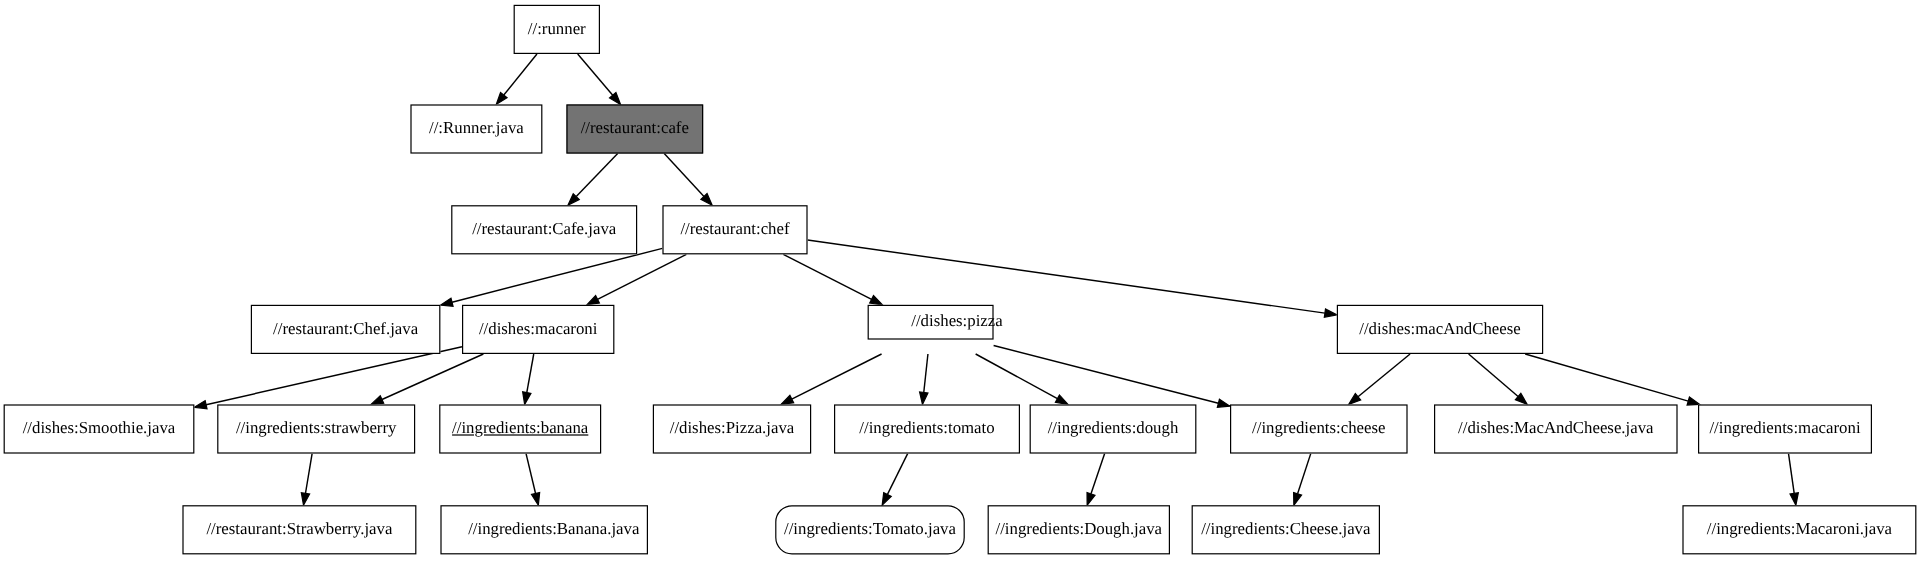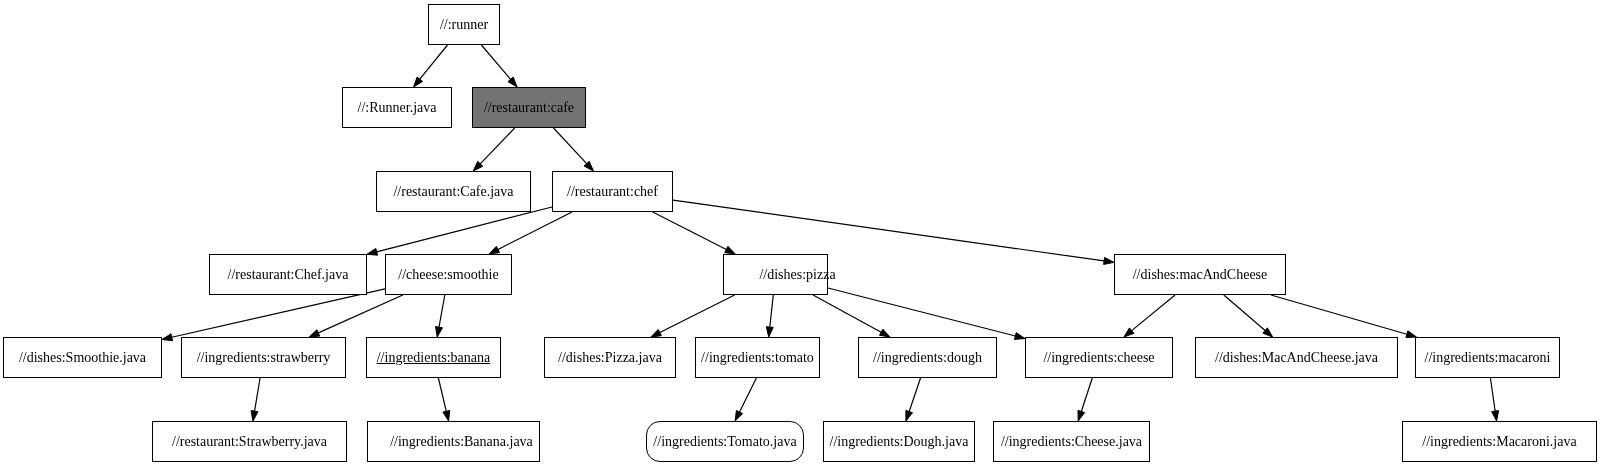--- a/index.html
+++ b/index.html
@@ -94,28 +94,28 @@
       <polygon points="1078.2113095238096,421 1077.996345622879,410.4073709344046 1084.6489126622062,412.58529466751764" class="edge-arrow" fill="#000000"></polygon>
       <line x1="1490.4285714285713" y1="378" x2="1495.1572150090556" y2="411.10050506338837" class="edge-line" stroke="#000000"></line>
       <polygon points="1496.5714285714287,421 1491.6923917812414,411.595479810219 1498.6220382368697,410.60553031655775" class="edge-arrow" fill="#000000"></polygon>
     </svg>
     <div class="node" style="left: 428px; top: 4px; width: 72px; height: 41px; background: rgb(255, 255, 255); border-color: rgb(0, 0, 0);">//:runner</div>
     <div class="node" style="left: 342px; top: 87px; width: 110px; height: 41px; background: rgb(255, 255, 255); border-color: rgb(0, 0, 0);">//:Runner.java</div>
     <div class="node" style="left: 472px; top: 87px; width: 114px; height: 41px; background: #737373; border-color: rgb(0, 0, 0);">//restaurant:cafe</div>
     <div class="node" style="left: 376px; top: 171px; width: 155px; height: 41px; background: rgb(255, 255, 255); border-color: rgb(0, 0, 0);">//restaurant:Cafe.java</div>
     <div class="node" style="left: 552px; top: 171px; width: 121px; height: 41px; background: rgb(255, 255, 255); border-color: rgb(0, 0, 0);">//restaurant:chef</div>
     <div class="node" style="left: 209px; top: 254px; width: 158px; height: 41px; background: rgb(255, 255, 255); border-color: rgb(0, 0, 0);">//restaurant:Chef.java</div>
-    <div class="node" style="left: 385px; top: 254px; width: 127px; height: 41px; background: rgb(255, 255, 255); border-color: rgb(0, 0, 0);">//cheese:smoothie</div>
-    <div class="node" style="left: 723px; top: 254px; width: 105px; height: 41px; background: rgb(255, 255, 255); border-color: rgb(0, 0, 0); padding-left: 44px;">//dishes:pizza</div>
+    <div class="node" style="left: 385px; top: 254px; width: 127px; height: 41px; background: rgb(255, 255, 255); border-color: rgb(0, 0, 0);">//dishes:macaroni</div>
+    <div class="node" style="left: 723px; top: 254px; width: 105px; height: 29px; background: rgb(255, 255, 255); border-color: rgb(0, 0, 0); padding-left: 44px;">//dishes:pizza</div>
     <div class="node" style="left: 1114px; top: 254px; width: 172px; height: 41px; background: rgb(255, 255, 255); border-color: rgb(0, 0, 0);">//dishes:macAndCheese</div>
     <div class="node" style="left: 3px; top: 337px; width: 159px; height: 41px; background: rgb(255, 255, 255); border-color: rgb(0, 0, 0);">//dishes:Smoothie.java</div>
     <div class="node" style="left: 181px; top: 337px; width: 165px; height: 41px; background: rgb(255, 255, 255); border-color: rgb(0, 0, 0);">//ingredients:strawberry</div>
     <div class="node" style="left: 366px; top: 337px; width: 135px; height: 41px; background: rgb(255, 255, 255); border-color: rgb(0, 0, 0); text-decoration: underline;">//ingredients:banana</div>
     <div class="node" style="left: 544px; top: 337px; width: 132px; height: 41px; background: rgb(255, 255, 255); border-color: rgb(0, 0, 0);">//dishes:Pizza.java</div>
-    <div class="node" style="left: 695px; top: 337px; width: 125px; height: 41px; background: rgb(255, 255, 255); border-color: rgb(0, 0, 0);">//ingredients:tomato</div>
+    <div class="node" style="left: 695px; top: 337px; width: 155px; height: 41px; background: rgb(255, 255, 255); border-color: rgb(0, 0, 0);">//ingredients:tomato</div>
     <div class="node" style="left: 858px; top: 337px; width: 139px; height: 41px; background: rgb(255, 255, 255); border-color: rgb(0, 0, 0);">//ingredients:dough</div>
     <div class="node" style="left: 1025px; top: 337px; width: 148px; height: 41px; background: rgb(255, 255, 255); border-color: rgb(0, 0, 0);">//ingredients:cheese</div>
     <div class="node" style="left: 1195px; top: 337px; width: 203px; height: 41px; background: rgb(255, 255, 255); border-color: rgb(0, 0, 0);">//dishes:MacAndCheese.java</div>
     <div class="node" style="left: 1415px; top: 337px; width: 145px; height: 41px; background: rgb(255, 255, 255); border-color: rgb(0, 0, 0);">//ingredients:macaroni</div>
     <div class="node" style="left: 152px; top: 421px; width: 195px; height: 41px; background: rgb(255, 255, 255); border-color: rgb(0, 0, 0);">//restaurant:Strawberry.java</div>
     <div class="node" style="left: 367px; top: 421px; width: 173px; height: 41px; background: rgb(255, 255, 255); border-color: rgb(0, 0, 0); padding-left: 16px;">//ingredients:Banana.java</div>
     <div class="node" style="left: 646px; top: 421px; width: 158px; height: 41px; background: rgb(255, 255, 255); border-color: rgb(0, 0, 0); border-radius: 14px;">//ingredients:Tomato.java</div>
     <div class="node" style="left: 823px; top: 421px; width: 152px; height: 41px; background: rgb(255, 255, 255); border-color: rgb(0, 0, 0);">//ingredients:Dough.java</div>
     <div class="node" style="left: 993px; top: 421px; width: 157px; height: 41px; background: rgb(255, 255, 255); border-color: rgb(0, 0, 0);">//ingredients:Cheese.java</div>
     <div class="node" style="left: 1402px; top: 421px; width: 195px; height: 41px; background: rgb(255, 255, 255); border-color: rgb(0, 0, 0);">//ingredients:Macaroni.java</div>

